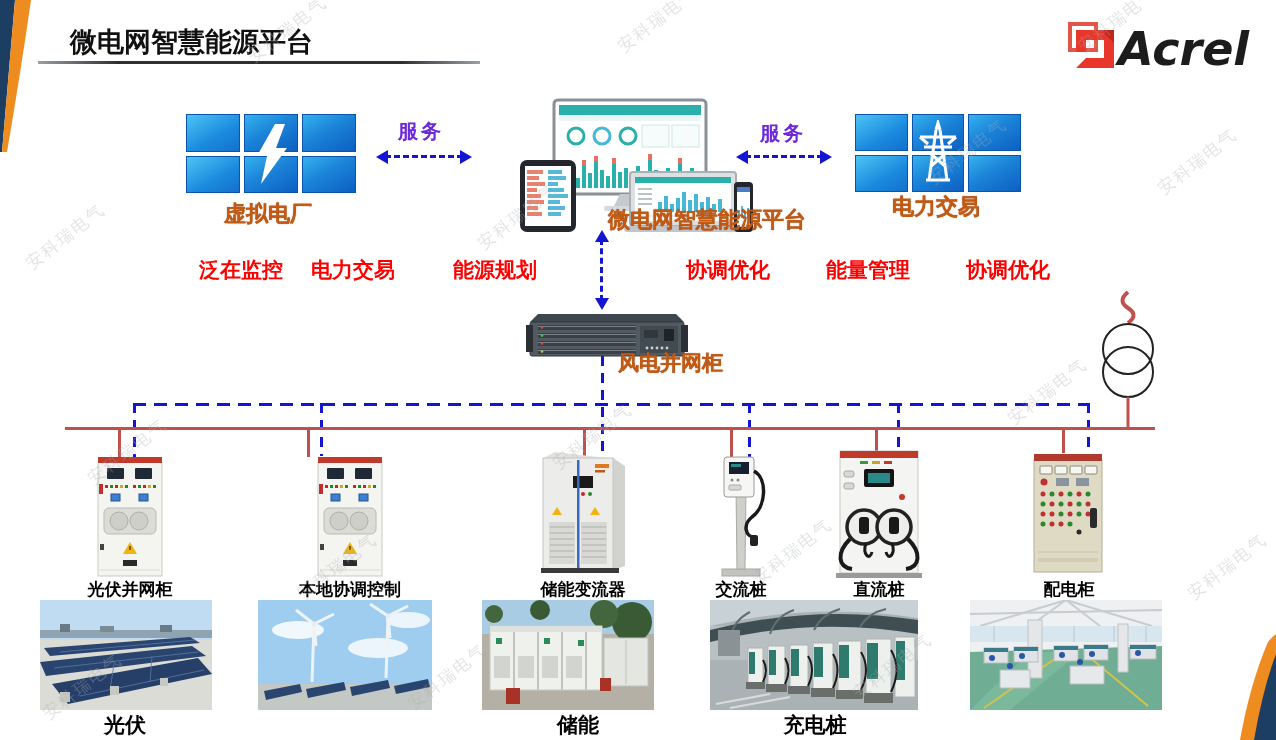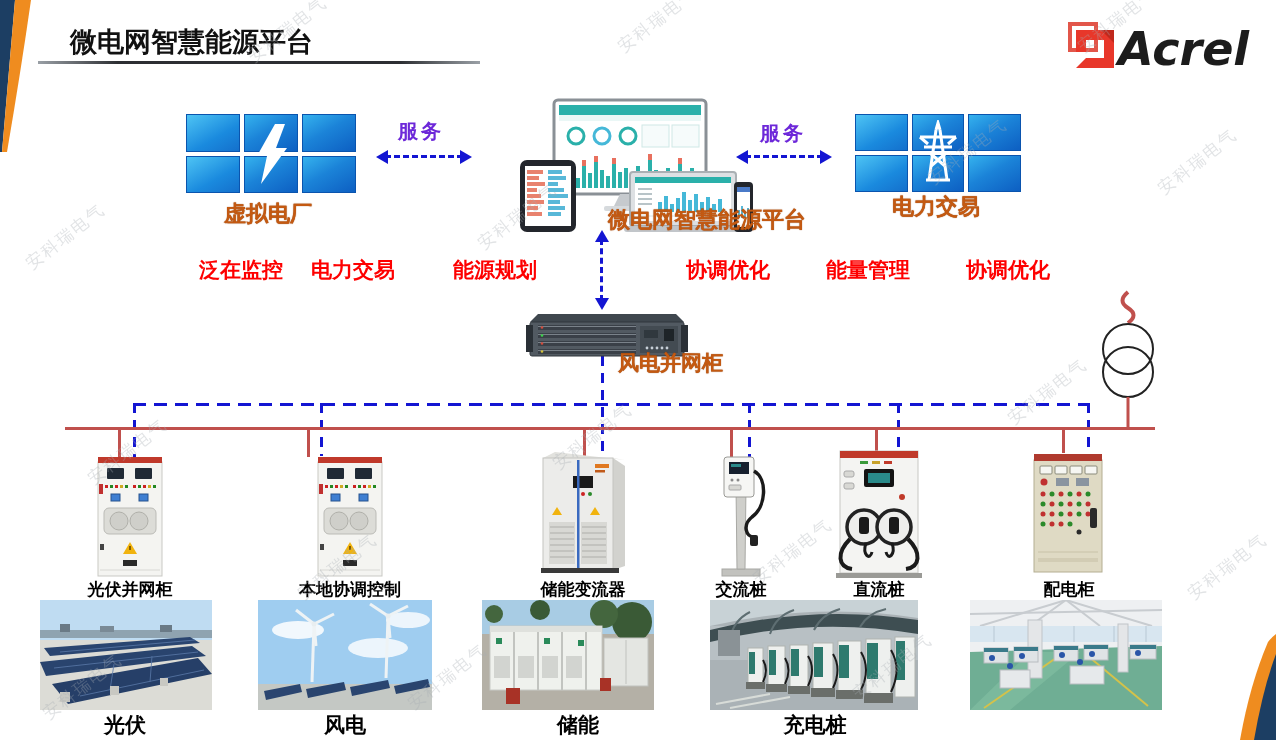--- a/index.html
+++ b/index.html
@@ -656,17 +656,16 @@
         <circle cx="52" cy="56" r="3"></circle>
         <circle cx="92" cy="55" r="3"></circle>
       <circle cx="122" cy="54" r="3"></circle>
         <circle cx="168" cy="53" r="3"></circle>
         <circle cx="40" cy="66" r="3"></circle>
       <circle cx="110" cy="62" r="3"></circle>
     </g>
   </svg>
 
   <div class="photolabel" style="left:55px">光伏</div>
-  <div class="photolabel" style="left:275px">风电</div>
   <div class="photolabel" style="left:745px">充电桩</div>
   <div class="photolabel" style="left:508px">储能</div>
 
 </div>
 
 </body></html>

